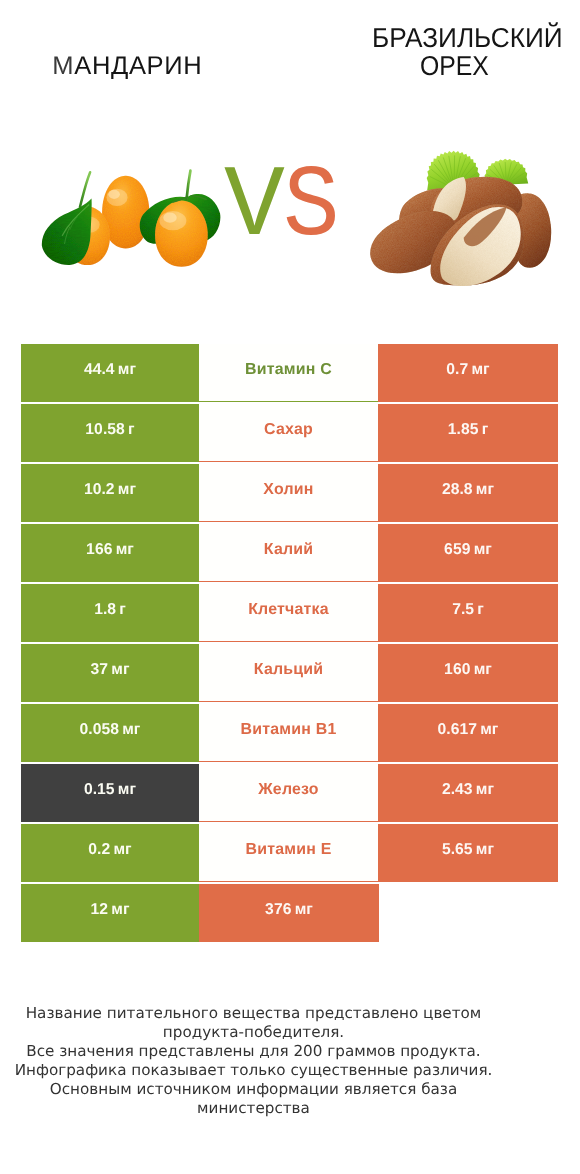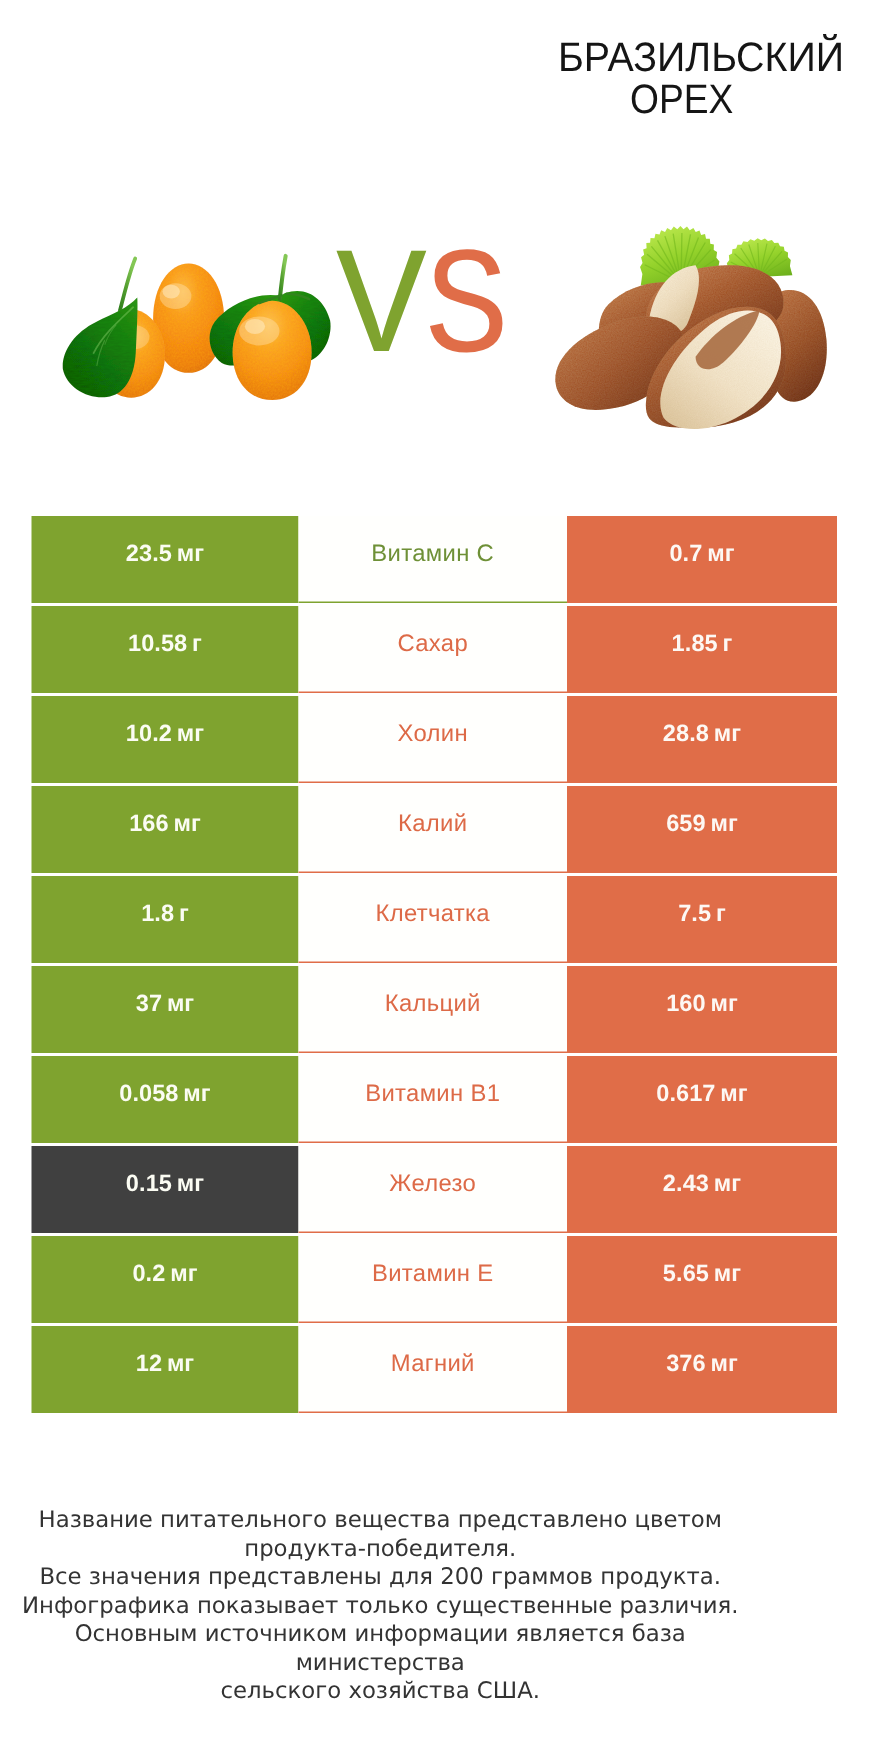--- a/index.html
+++ b/index.html
@@ -30,32 +30,33 @@
   .vs .s{color:#E06D48;display:inline-block;transform:scaleX(0.93);transform-origin:left center}
 
   
   .table{position:absolute;left:21px;top:343.5px;width:537px}
   .row{display:flex;height:60px}
   .cell{display:flex;align-items:center;justify-content:center;height:58px;padding-bottom:5px;
         font-weight:700;font-size:15.7px;letter-spacing:.05px}
   .cell-l{width:178px;color:#FBFCF3}
   .cell-r{width:180px;color:#FDF8F4}
   .cell-m{width:179px;background:#FFFFFD;border-bottom:1.4px solid;
-          font-weight:400;font-size:15.9px;letter-spacing:0.22px;-webkit-text-stroke:0}
+          font-weight:700;font-size:15.9px;letter-spacing:0.22px;-webkit-text-stroke:0}
   .unit{margin-left:3.2px}
 
   
   .footer{position:absolute;left:0;top:1003.5px;width:507px;text-align:center;
           color:#333;font-family:"DejaVu Sans",sans-serif;font-size:15.2px;line-height:19.05px}
 </style>
 </head>
 <body>
 
 <div class="page">
 
+  <div class="title title-left"><span class="lead">М</span><span>АНДАРИН</span></div>
   <div class="title title-r1">БРАЗИЛЬСКИЙ</div>
   <div class="title title-r2">ОРЕХ</div>
 
 <svg class="art art-mandarin" preserveAspectRatio="none" viewBox="0 0 190 105">
 <defs>
 <filter id="mpeel" x="-5%" y="-5%" width="110%" height="110%">
 <feTurbulence type="fractalNoise" baseFrequency="0.8" numOctaves="3" seed="5" result="n"></feTurbulence>
 <feColorMatrix in="n" type="matrix" values="0 0 0 0 0.95  0 0 0 0 0.62  0 0 0 0 0.12  0 0 0 0.55 0" result="t"></feColorMatrix>
 <feComposite in="t" in2="SourceGraphic" operator="in" result="tex"></feComposite>
 <feBlend in="SourceGraphic" in2="tex" mode="overlay"></feBlend>
@@ -224,21 +225,21 @@
 </g>
 <path d="M84 140 C76 124 90 96 116 76 C136 61 158 63 163 82 C170 106 156 130 130 142 C112 150 92 150 84 140Z" fill="url(#nkrn2)" filter="url(#nkt)"></path>
 <path d="M106 98 C116 84 132 70 150 66 C149 75 137 91 125 102 C116 110 106 107 106 98Z" fill="#A96D43" opacity=".9"></path>
 </svg>
 
   <div class="vs"><span class="v">V</span><span class="s">S</span></div>
 
   <div class="table" id="table">
       <div class="row">
         <div class="cell cell-l" style="background:#7FA32F;color:#FBFCF3">
-          <span>23.5</span>
+          <span>44.4</span>
           <span class="unit">мг</span>
         </div>
         <div class="cell cell-m" style="border-bottom-color:#7FA32F;background:#FFFFFD">
           <span style="color:#6E9036">Витамин С</span>
         </div>
         <div class="cell cell-r" style="background:#E06D48;color:#FDF8F4">
           <span>0.7</span>
           <span class="unit">мг</span>
         </div>
       </div>
@@ -343,32 +344,28 @@
         </div>
         <div class="cell cell-r" style="background:#E06D48;color:#FDF8F4">
           <span>5.65</span>
           <span class="unit">мг</span>
         </div>
       </div>
       <div class="row">
         <div class="cell cell-l" style="background:#7FA32F;color:#FBFCF3">
           <span>12</span>
           <span class="unit">мг</span>
-        </div>
-        <div class="cell cell-m" style="border-bottom-color:#E06D48;background:#FFFFFD">
-          <span style="color:#DD6A47">Магний</span>
         </div>
         <div class="cell cell-r" style="background:#E06D48;color:#FDF8F4">
           <span>376</span>
           <span class="unit">мг</span>
         </div>
       </div>
     </div>
 
   <div class="footer" id="footer">
       <div>Название питательного вещества представлено цветом</div>
       <div>продукта-победителя.</div>
       <div>Все значения представлены для 200 граммов продукта.</div>
       <div>Инфографика показывает только существенные различия.</div>
       <div>Основным источником информации является база министерства</div>
-      <div>сельского хозяйства США.</div>
     </div>
 </div>
 
 </body></html>

